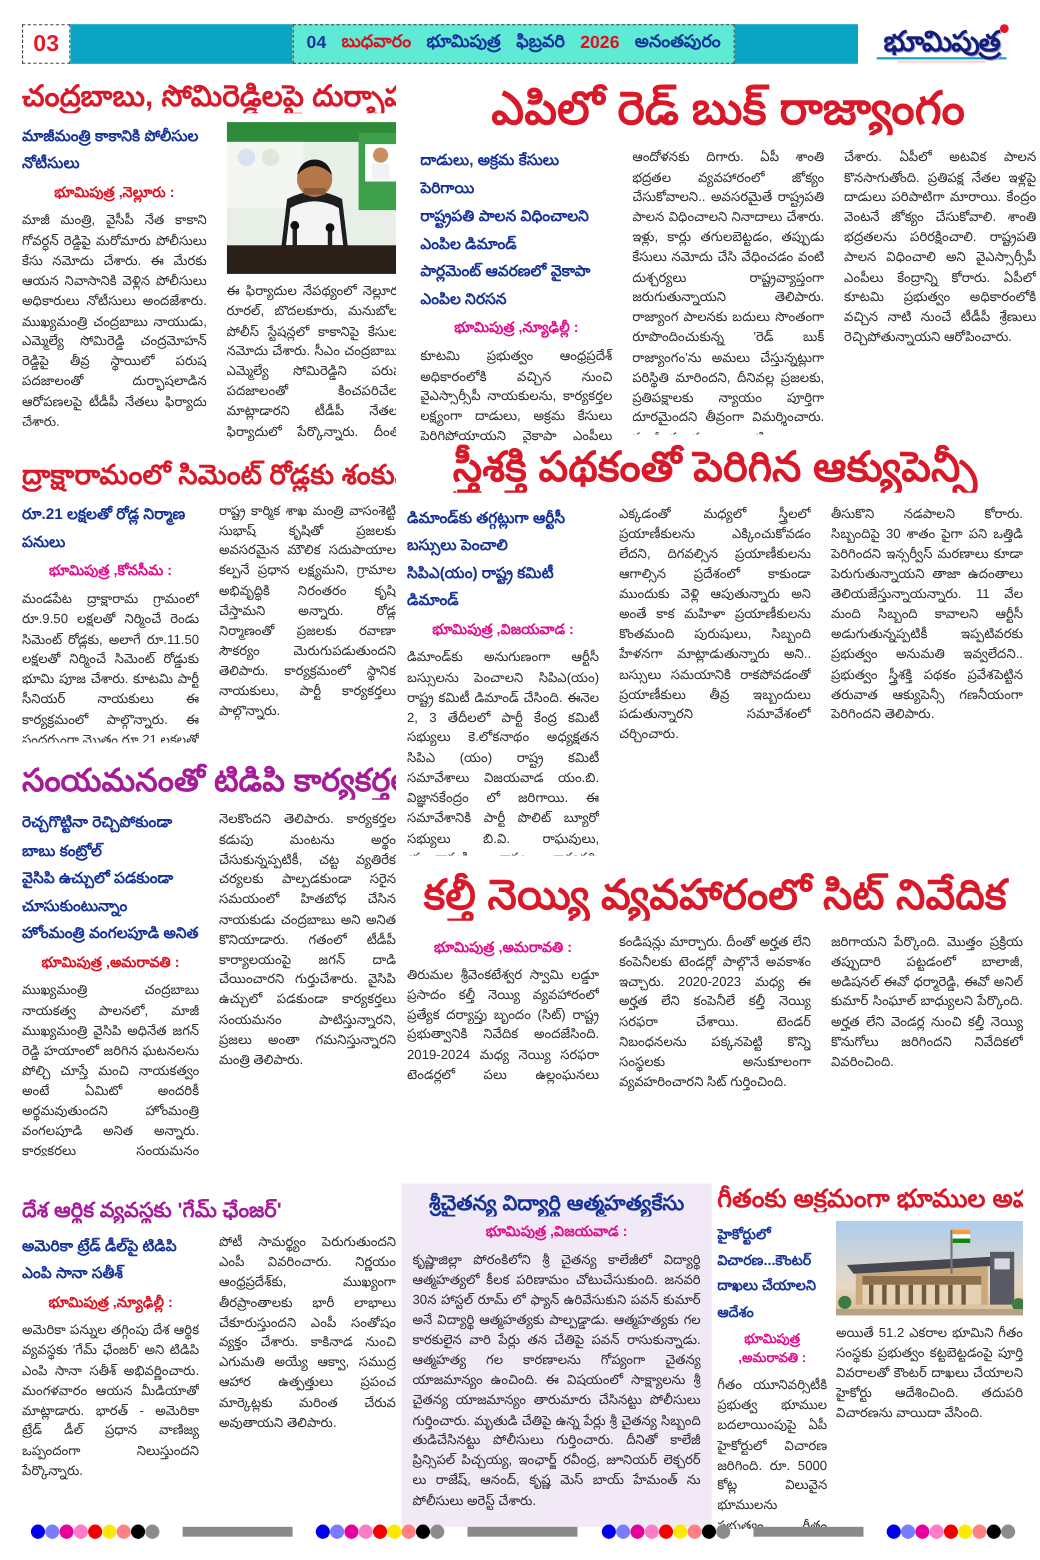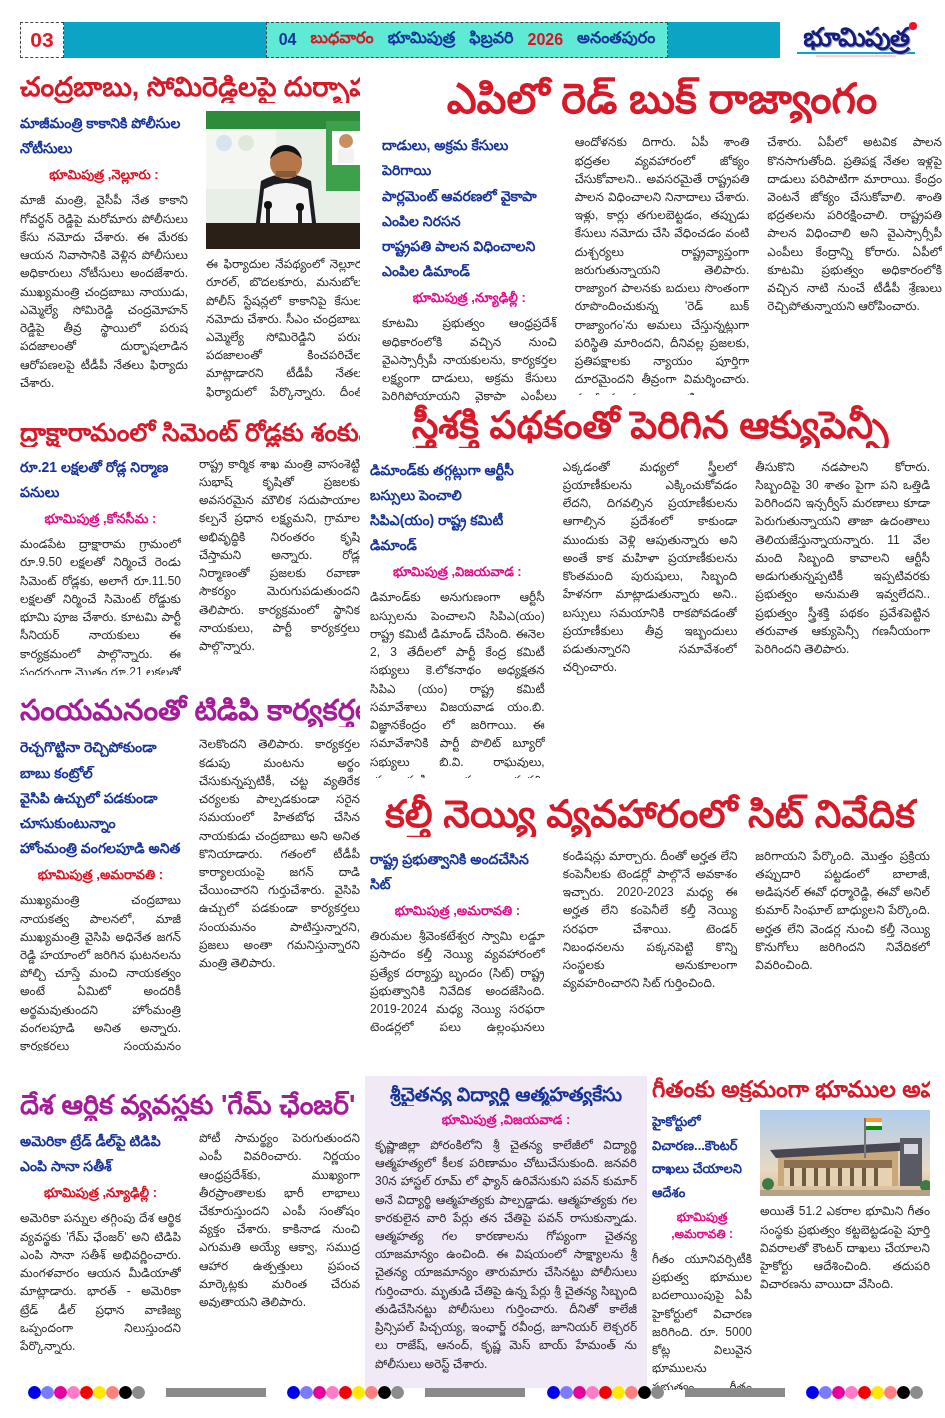--- a/index.html
+++ b/index.html
@@ -98,22 +98,22 @@
         <div class="body" style="height:146px;margin-top:6px;">ఈ ఫిర్యాదుల నేపథ్యంలో నెల్లూరు రూరల్, బొదలకూరు, మనుబోలు పోలీస్ స్టేషన్లలో కాకానిపై కేసులు నమోదు చేశారు. సీఎం చంద్రబాబు, ఎమ్మెల్యే సోమిరెడ్డిని పరుష పదజాలంతో కించపరిచేలా మాట్లాడారని టీడీపీ నేతలు ఫిర్యాదులో పేర్కొన్నారు. దీంతో నెల్లూరు జిల్లాలో రాజకీయం మరింత వేడెక్కింది.</div>
       </div>
     </div>
   </div>
 
   <div class="article" style="left:382px;top:75px;width:560px;height:328px;">
     <div class="hl hl-red" style="font-size:42px;text-align:center;">ఎపిలో రెడ్ బుక్ రాజ్యాంగం</div>
     <div class="cols" style="margin-top:10px;">
       <div class="col">
         <div class="sub">దాడులు, అక్రమ కేసులు పెరిగాయి</div>
+        <div class="sub">రాష్ట్రపతి పాలన విధించాలని ఎంపిల డిమాండ్</div>
         <div class="sub">పార్లమెంట్ ఆవరణలో వైకాపా ఎంపిల నిరసన</div>
-        <div class="sub">రాష్ట్రపతి పాలన విధించాలని ఎంపిల డిమాండ్</div>
         <div class="byline by-mag">భూమిపుత్ర ,న్యూఢిల్లీ :</div>
         <div class="body" style="height:96px;">కూటమి ప్రభుత్వం ఆంధ్రప్రదేశ్ అధికారంలోకి వచ్చిన నుంచి వైఎస్సార్సీపీ నాయకులను, కార్యకర్తల లక్ష్యంగా దాడులు, అక్రమ కేసులు పెరిగిపోయాయని వైకాపా ఎంపీలు మండిపడ్డారు. మంగళవారం పార్లమెంట్ ఆవరణలో వైకాపా ఎంపీలు నిరసన చేపట్టి కేంద్రం జోక్యం చేసుకోవాలని డిమాండ్ చేశారు.</div>
       </div>
       <div class="col">
         <div class="body" style="height:262px;">ఆందోళనకు దిగారు. ఏపీ శాంతి భద్రతల వ్యవహారంలో జోక్యం చేసుకోవాలని.. అవసరమైతే రాష్ట్రపతి పాలన విధించాలని నినాదాలు చేశారు. ఇళ్లు, కార్లు తగులబెట్టడం, తప్పుడు కేసులు నమోదు చేసి వేధించడం వంటి దుశ్చర్యలు రాష్ట్రవ్యాప్తంగా జరుగుతున్నాయని తెలిపారు. రాజ్యాంగ పాలనకు బదులు సొంతంగా రూపొందించుకున్న 'రెడ్ బుక్ రాజ్యాంగం'ను అమలు చేస్తున్నట్లుగా పరిస్థితి మారిందని, దీనివల్ల ప్రజలకు, ప్రతిపక్షాలకు న్యాయం పూర్తిగా దూరమైందని తీవ్రంగా విమర్శించారు. మాజీ మంత్రులు అంబటి రాంబాబు, జోగి రమేష్, విడదల</div>
       </div>
       <div class="col">
         <div class="body" style="height:262px;">చేశారు. ఏపీలో అటవిక పాలన కొనసాగుతోంది. ప్రతిపక్ష నేతల ఇళ్లపై దాడులు పరిపాటిగా మారాయి. కేంద్రం వెంటనే జోక్యం చేసుకోవాలి. శాంతి భద్రతలను పరిరక్షించాలి. రాష్ట్రపతి పాలన విధించాలి అని వైఎస్సార్సీపీ ఎంపీలు కేంద్రాన్ని కోరారు. ఏపీలో కూటమి ప్రభుత్వం అధికారంలోకి వచ్చిన నాటి నుంచే టీడీపీ శ్రేణులు రెచ్చిపోతున్నాయని ఆరోపించారు.</div>
       </div>
     </div>
@@ -164,35 +164,34 @@
       <div class="col">
         <div class="body" style="height:346px;">నెలకొందని తెలిపారు. కార్యకర్తల కడుపు మంటను అర్థం చేసుకున్నప్పటికీ, చట్ట వ్యతిరేక చర్యలకు పాల్పడకుండా సరైన సమయంలో హితబోధ చేసిన నాయకుడు చంద్రబాబు అని అనిత కొనియాడారు. గతంలో టీడీపీ కార్యాలయంపై జగన్ దాడి చేయించారని గుర్తుచేశారు. వైసిపి ఉచ్చులో పడకుండా కార్యకర్తలు సంయమనం పాటిస్తున్నారని, ప్రజలు అంతా గమనిస్తున్నారని మంత్రి తెలిపారు.</div>
       </div>
     </div>
   </div>
 
   <div class="article" style="left:370px;top:793px;width:560px;height:274px;">
     <div class="hl hl-red" style="font-size:38px;text-align:center;">కల్తీ నెయ్యి వ్యవహారంలో సిట్ నివేదిక</div>
     <div class="cols" style="margin-top:10px;">
       <div class="col">
-        <div class="sub">రాష్ట్ర ప్రభుత్వానికి అందచేసిన సిట్</div>
         <div class="byline by-mag">భూమిపుత్ర ,అమరావతి :</div>
         <div class="body" style="height:110px;">తిరుమల శ్రీవెంకటేశ్వర స్వామి లడ్డూ ప్రసాదం కల్తీ నెయ్యి వ్యవహారంలో ప్రత్యేక దర్యాప్తు బృందం (సిట్) రాష్ట్ర ప్రభుత్వానికి నివేదిక అందజేసింది. 2019-2024 మధ్య నెయ్యి సరఫరా టెండర్లలో పలు ఉల్లంఘనలు జరిగాయని నివేదికలో పేర్కొంది.</div>
       </div>
       <div class="col">
         <div class="body" style="height:210px;">కండిషన్లు మార్చారు. దీంతో అర్హత లేని కంపెనీలకు టెండర్లో పాల్గొనే అవకాశం ఇచ్చారు. 2020-2023 మధ్య ఈ అర్హత లేని కంపెనీలే కల్తీ నెయ్యి సరఫరా చేశాయి. టెండర్ నిబంధనలను పక్కనపెట్టి కొన్ని సంస్థలకు అనుకూలంగా వ్యవహరించారని సిట్ గుర్తించింది.</div>
       </div>
       <div class="col">
         <div class="body" style="height:210px;">జరిగాయని పేర్కొంది. మొత్తం ప్రక్రియ తప్పుదారి పట్టడంలో బాలాజీ, అడిషనల్ ఈవో ధర్మారెడ్డి, ఈవో అనిల్ కుమార్ సింఘాల్ బాధ్యులని పేర్కొంది. అర్హత లేని వెండర్ల నుంచి కల్తీ నెయ్యి కొనుగోలు జరిగిందని నివేదికలో వివరించింది.</div>
       </div>
     </div>
   </div>
 
   <div class="article" style="left:20px;top:1090px;width:340px;height:300px;">
-    <div class="hl hl-mag" style="font-size:27px;">దేశ ఆర్థిక వ్యవస్థకు 'గేమ్ ఛేంజర్'</div>
+    <div class="hl hl-mag" style="font-size:19px;">దేశ ఆర్థిక వ్యవస్థకు 'గేమ్ ఛేంజర్'</div>
     <div class="cols" style="margin-top:8px;">
       <div class="col">
         <div class="sub">అమెరికా ట్రేడ్ డీల్‌పై టిడిపి ఎంపి సానా సతీశ్</div>
         <div class="byline by-red">భూమిపుత్ర ,న్యూఢిల్లీ :</div>
         <div class="body" style="height:168px;">అమెరికా పన్నుల తగ్గింపు దేశ ఆర్థిక వ్యవస్థకు 'గేమ్ ఛేంజర్' అని టిడిపి ఎంపి సానా సతీశ్ అభివర్ణించారు. మంగళవారం ఆయన మీడియాతో మాట్లాడారు. భారత్ - అమెరికా ట్రేడ్ డీల్ ప్రధాన వాణిజ్య ఒప్పందంగా నిలుస్తుందని పేర్కొన్నారు.</div>
       </div>
       <div class="col">
         <div class="body" style="height:256px;">పోటీ సామర్థ్యం పెరుగుతుందని ఎంపీ వివరించారు. నిర్ణయం ఆంధ్రప్రదేశ్‌కు, ముఖ్యంగా తీరప్రాంతాలకు భారీ లాభాలు చేకూరుస్తుందని ఎంపీ సంతోషం వ్యక్తం చేశారు. కాకినాడ నుంచి ఎగుమతి అయ్యే ఆక్వా, సముద్ర ఆహార ఉత్పత్తులు ప్రపంచ మార్కెట్లకు మరింత చేరువ అవుతాయని తెలిపారు.</div>
       </div>
     </div>

